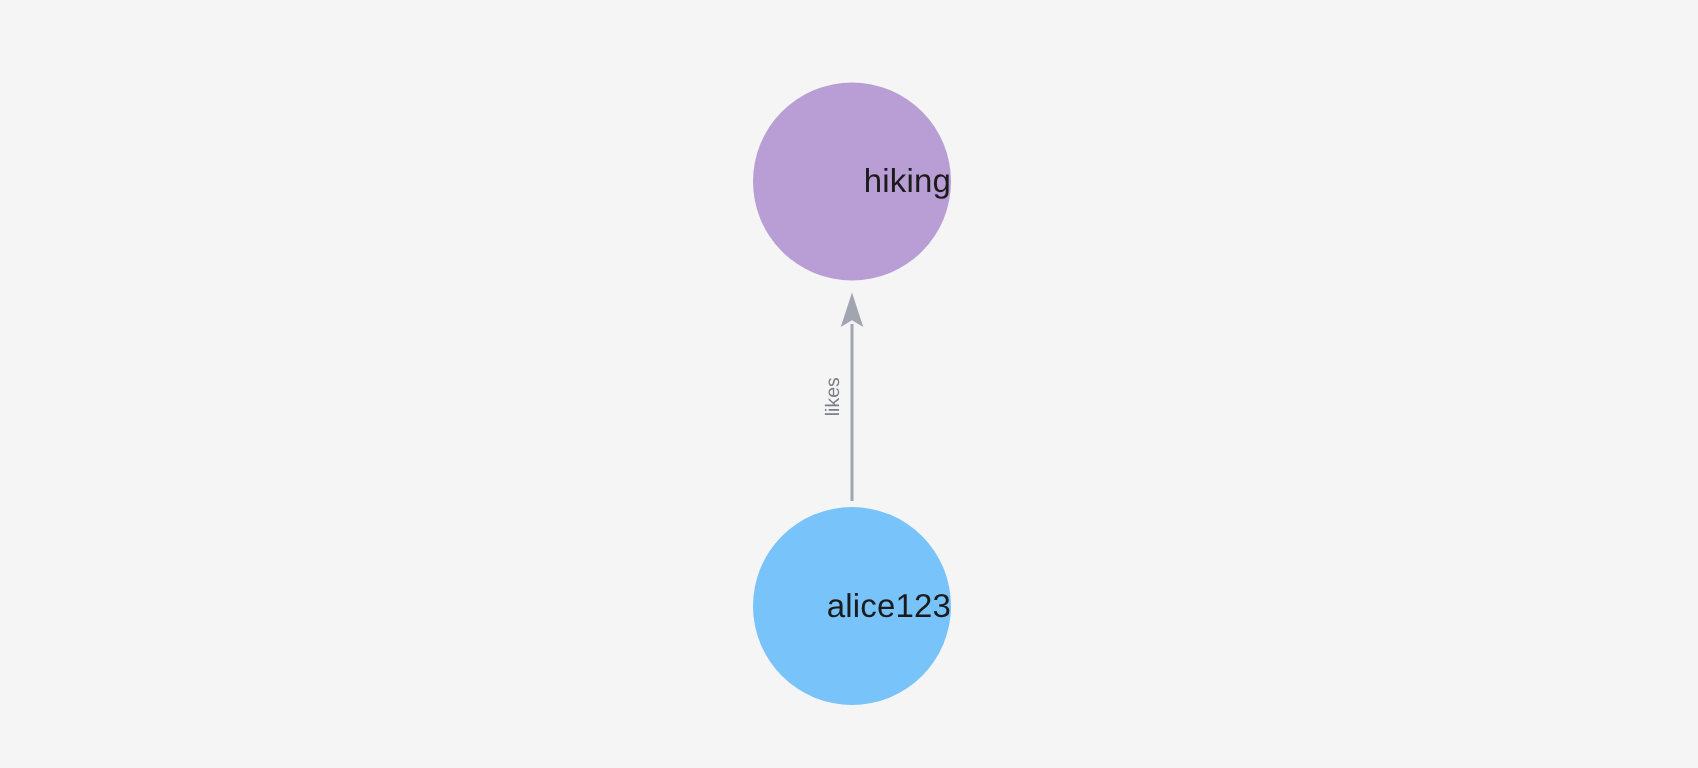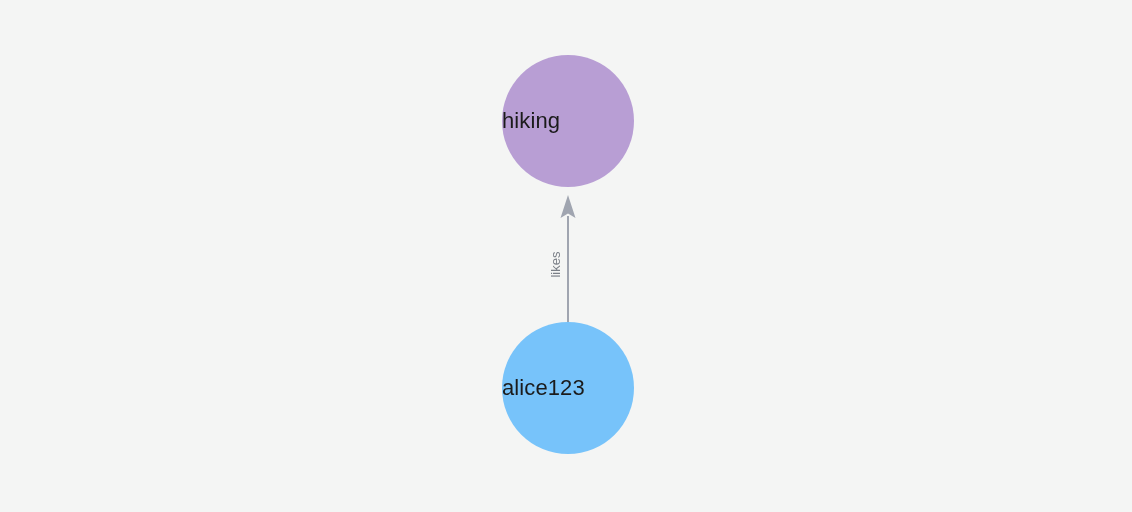--- a/index.html
+++ b/index.html
@@ -19,41 +19,41 @@
     left: 0;
     top: 0;
     width: 1132px;
     height: 512px;
   }
   .graph-node {
     position: absolute;
     border-radius: 50%;
     display: flex;
     align-items: center;
-    justify-content: flex-start;
+    justify-content: flex-end;
     box-sizing: border-box;
   }
   .graph-node .node-label {
     font-size: 22px;
     color: #1b1b1b;
     letter-spacing: 0.1px;
     line-height: 1;
     white-space: nowrap;
     pointer-events: none;
   }
   #node-hiking {
     left: 502px;
     top: 55px;
     width: 132px;
     height: 132px;
     background: #b89ed4;
   }
   #node-alice123 {
     left: 502px;
-    top: 322px;
+    top: 338px;
     width: 132px;
     height: 132px;
     background: #77c3fa;
   }
   #edge-layer {
     position: absolute;
     left: 0;
     top: 0;
     width: 1132px;
     height: 512px;

